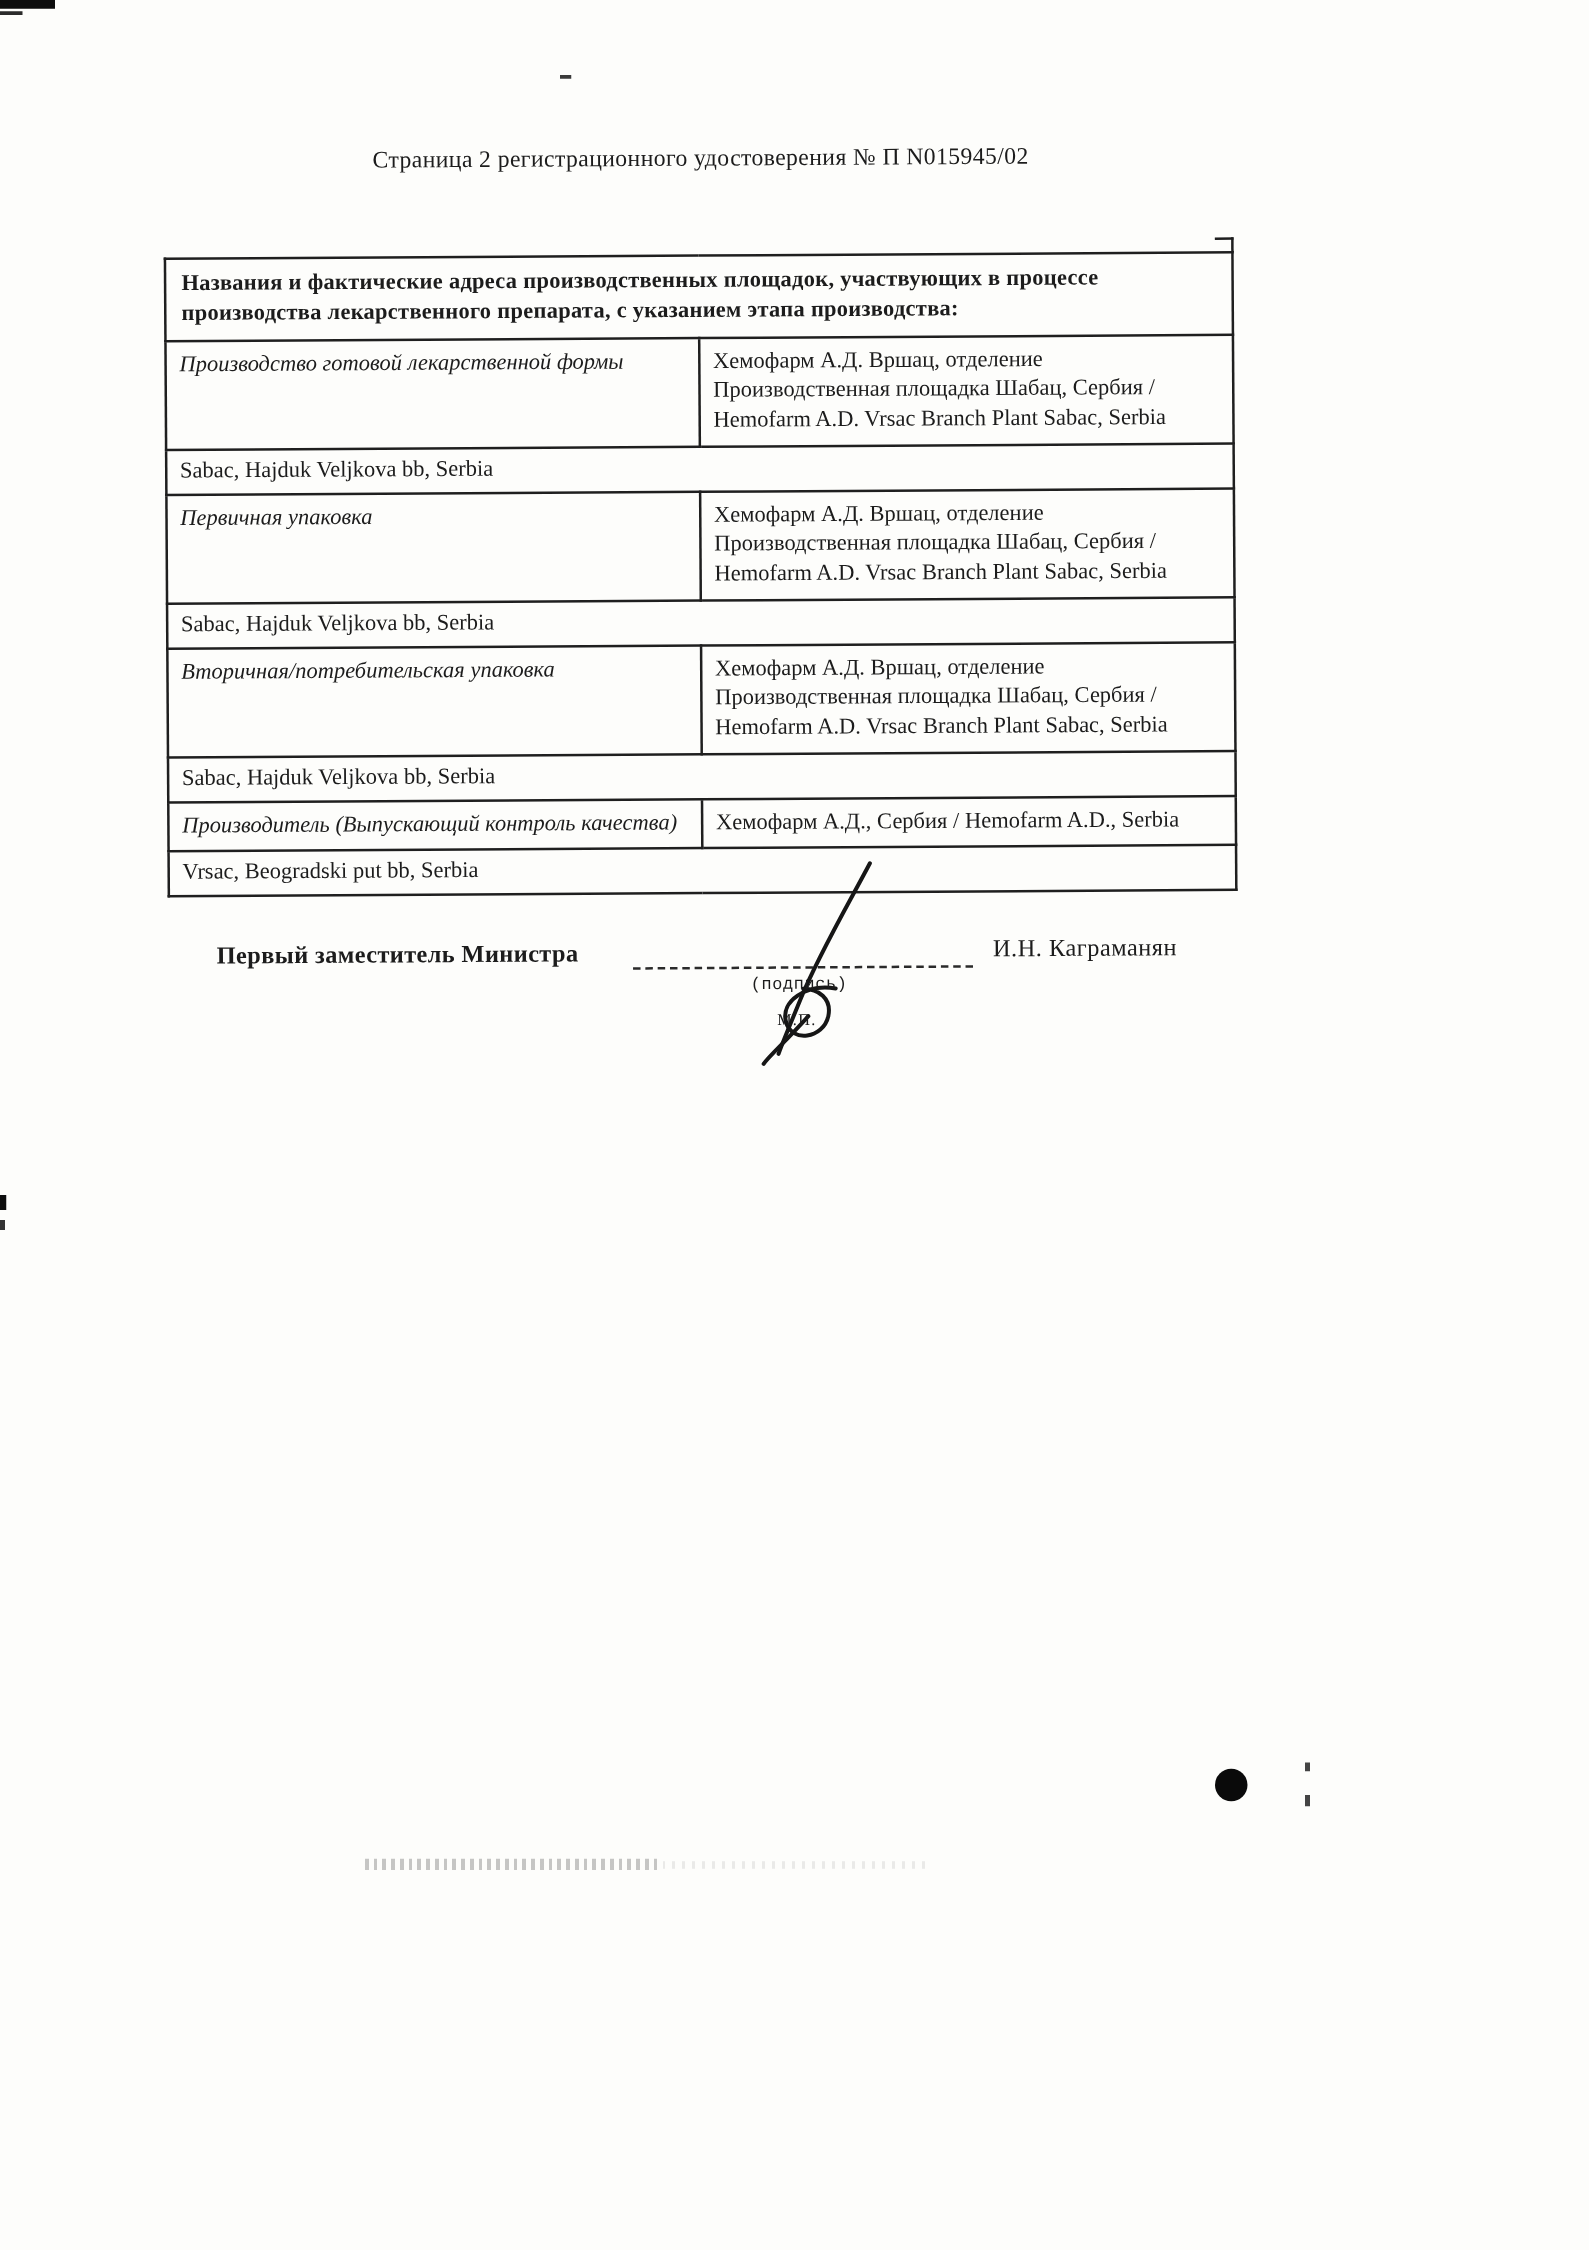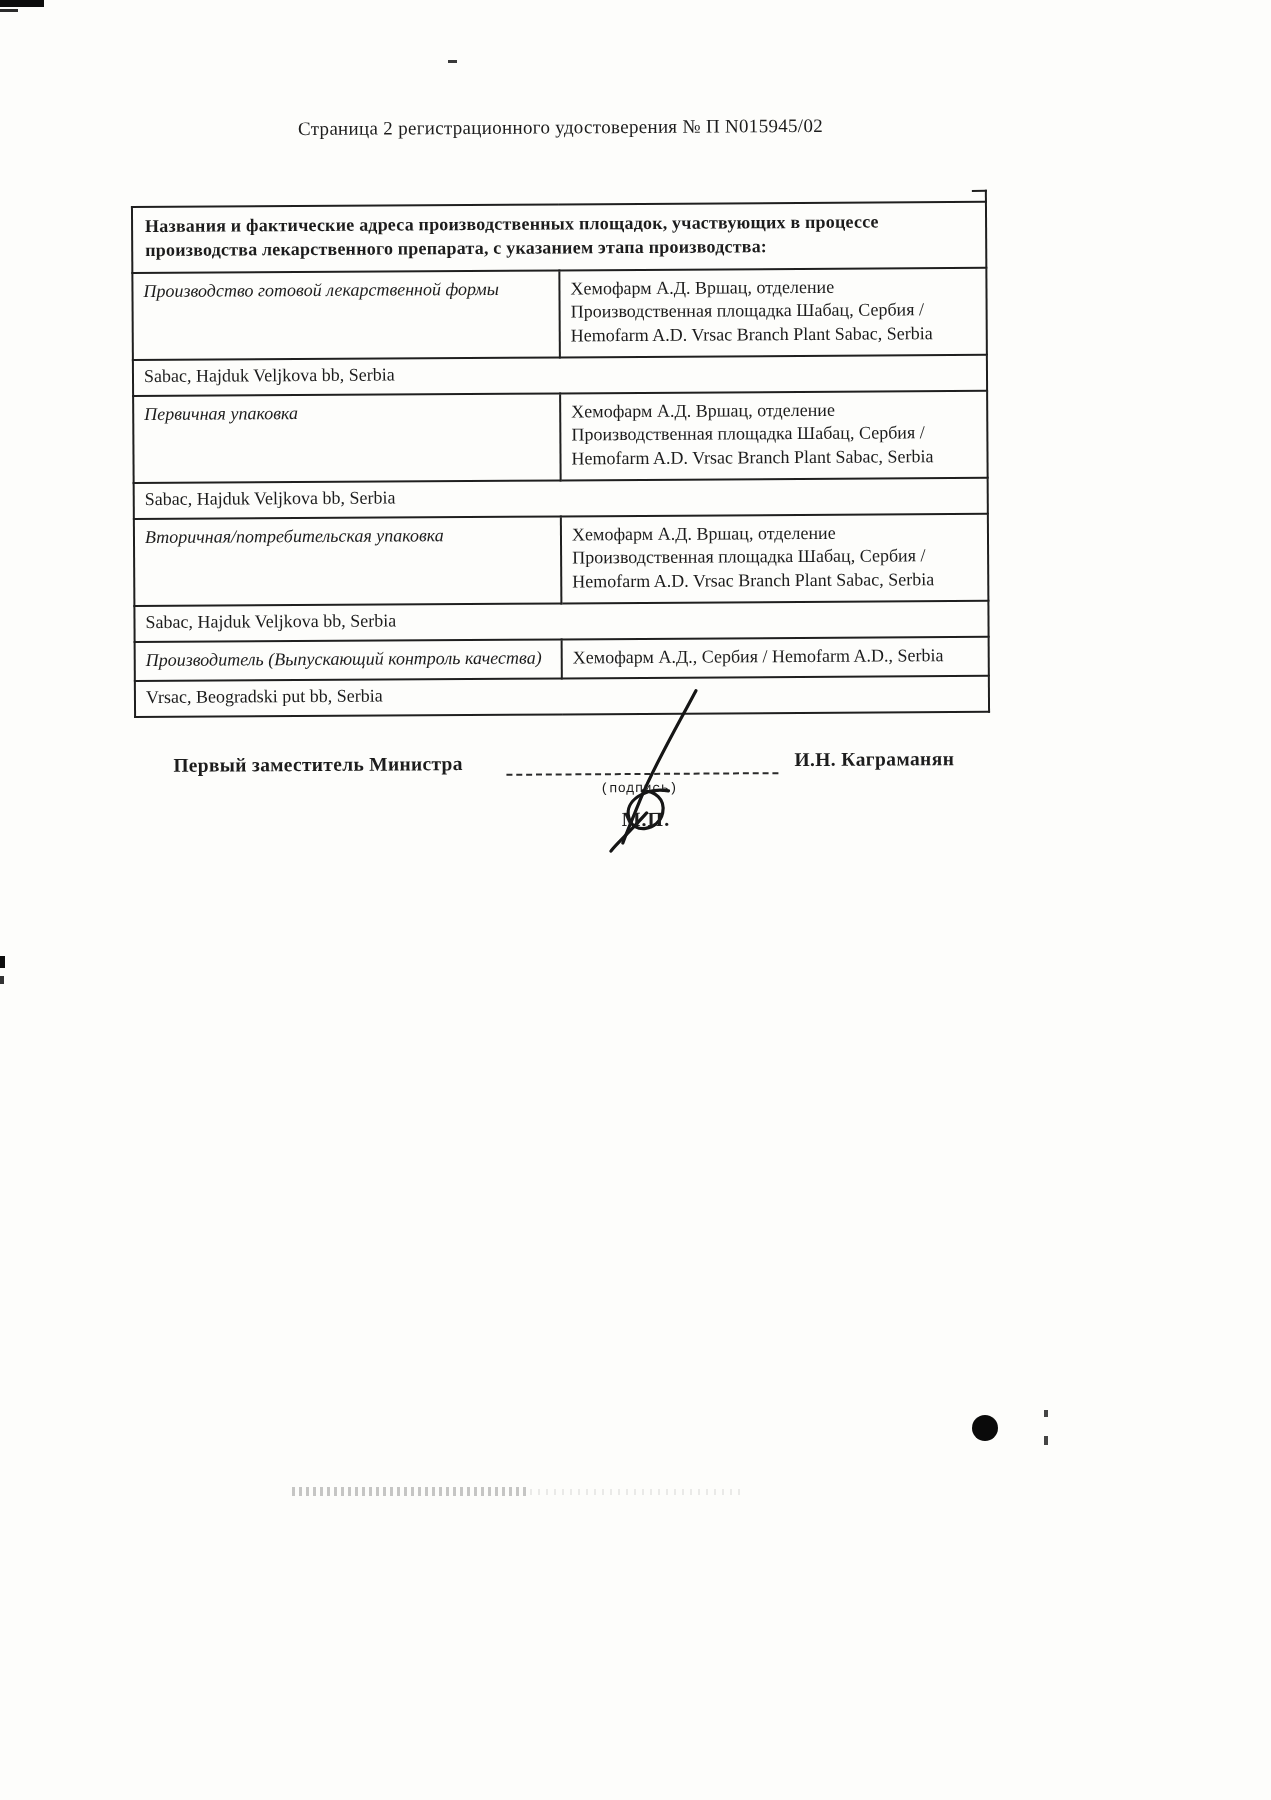--- a/index.html
+++ b/index.html
@@ -46,29 +46,29 @@
   .sig-title {
     position:absolute; top:752px; left:172px;
     font-size:19.5px; font-weight:bold; letter-spacing:.3px;
   }
   .sig-line {
     position:absolute; top:753px; left:505px; width:272px; height:22px;
     border-bottom:2.5px dashed #2a2a2a;
   }
   .sig-name {
     position:absolute; top:750px; left:793px;
-    font-size:19.5px; font-weight:bold; letter-spacing:.4px;
+    font-size:19.5px; font-weight:normal; letter-spacing:.4px;
   }
   .sig-caption {
     position:absolute; top:781px; left:599px;
     font-size:13.5px; letter-spacing:.5px;font-family:Liberation Mono, monospace;
   }
   .stamp-mark {
     position:absolute; top:808px; left:620px;
-    font-size:20px; letter-spacing:1px;font-weight:bold;
+    font-size:13px; letter-spacing:1px;
   }
   .sig-glyph {
     position:absolute; top:685px; left:583px;
     width:140px; height:170px;
   }
   .sig-glyph path {
     fill:none; stroke:#161616; stroke-width:3.2; stroke-linecap:round;
   }
 
   

